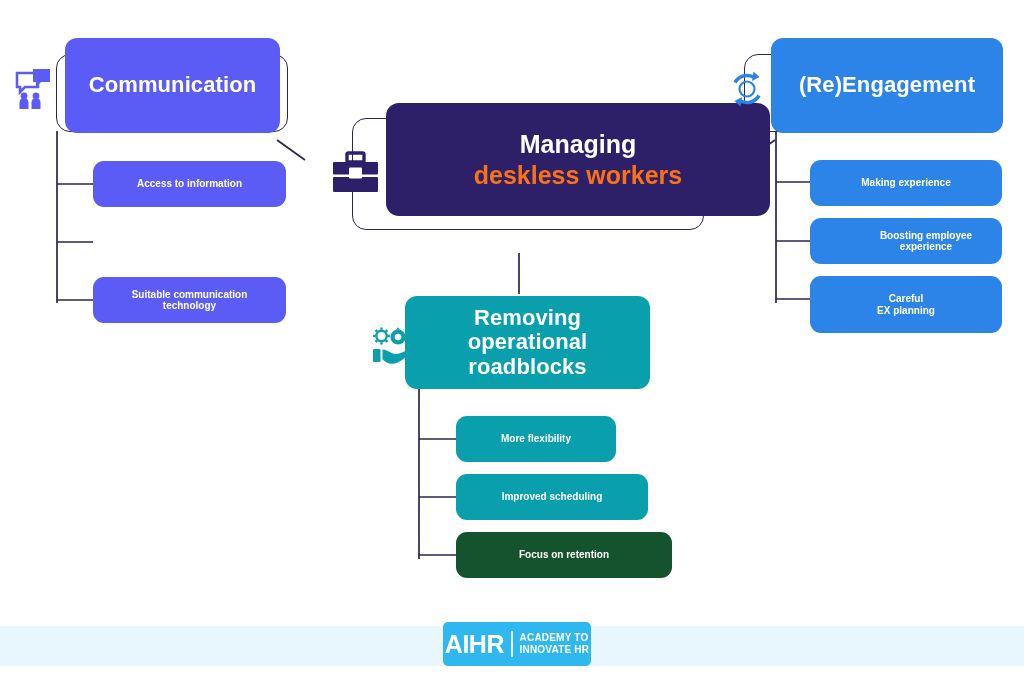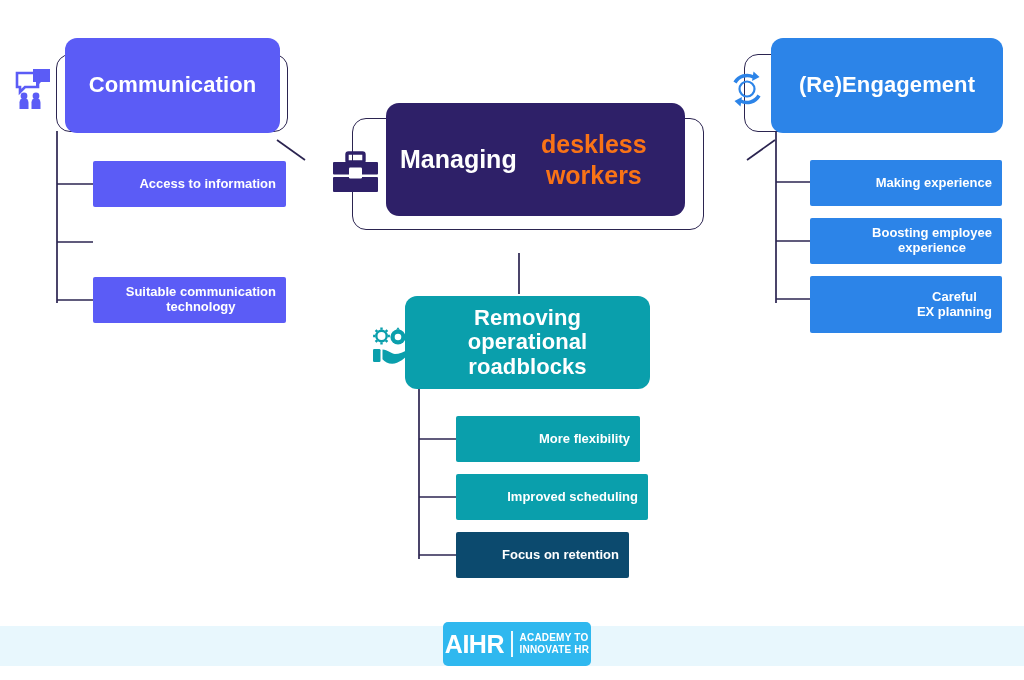--- a/index.html
+++ b/index.html
@@ -34,24 +34,23 @@
     color:#ffffff;
     font-weight:bold;
     line-height:1.12;
   }
   .head{
     font-size:22px;
     letter-spacing:.1px;
     padding:4px 10px;
   }
   .leaf{
-    font-size:13px;
+    font-size:10px;
     padding:4px 10px;
-    border-radius:2px;
-    justify-content:flex-end;
+    border-radius:11px;
   }
 
   .center-chip{
     font-size:25px;
     line-height:1.22;
     border-radius:13px;
     padding:6px 14px;
   }
   .center-line2{color:#f97316;}
 
@@ -113,21 +112,21 @@
 
   <span class="icon" style="left:330px;top:150px;width:50px;height:46px;">
     <svg width="50" height="46" viewBox="0 0 50 46" xmlns="http://www.w3.org/2000/svg">
       <rect x="17" y="3" width="17" height="9" rx="1.5" fill="none" stroke="#2e2068" stroke-width="3.4"></rect>
       <rect x="3" y="12" width="45" height="12.5" rx="1" fill="#2e2068"></rect>
       <rect x="3" y="27" width="45" height="15" rx="1" fill="#2e2068"></rect>
       <rect x="19" y="17.5" width="13" height="11" rx="1.2" fill="#ffffff"></rect>
     </svg>
   </span>
 
-  <div class="chip center-chip" style="left:386px;top:103px;width:299px;height:113px;background:#2e2068;">
+  <div class="chip center-chip" style="left:386px;top:103px;width:384px;height:113px;background:#2e2068;flex-direction:column;">
     <span>Managing</span>
     <span class="center-line2">deskless workers</span>
   </div>
 
   <div class="frame" style="left:56px;top:54px;width:232px;height:78px;"></div>
 
   <span class="icon" style="left:12px;top:66px;width:42px;height:44px;">
     <svg width="42" height="44" viewBox="0 0 42 44" xmlns="http://www.w3.org/2000/svg">
       <path d="M21 3 h17 v13 h-9 l-5 5 v-5 h-3 z" fill="#5b5cf6"></path>
       <rect x="21" y="3" width="17" height="13" fill="#5b5cf6"></rect>
@@ -199,27 +198,27 @@
       <path d="M12.5 24.5 c5 0 9 4.5 12.5 4.5 c4 0 9 -2 13 -4.5
                c2 -1.2 4 1.5 2.2 3.3 c-5 5 -11.5 11 -18 11 c-4 0 -7.5 -2.2 -9.7 -4.6 z" fill="#0a9fac"></path>
     </svg>
   </span>
 
   <div class="chip head" style="left:405px;top:296px;width:245px;height:93px;background:#0a9fac;white-space:pre-line;">
     <span style="white-space:pre-line;">Removing operational
 roadblocks</span>
   </div>
 
-  <div class="chip leaf" style="left:456px;top:416px;width:184px;height:46px;background:#0a9fac;">
+  <div class="chip leaf" style="left:456px;top:416px;width:160px;height:46px;background:#0a9fac;">
     <span>More flexibility</span>
   </div>
   <div class="chip leaf" style="left:456px;top:474px;width:192px;height:46px;background:#0a9fac;">
     <span>Improved scheduling</span>
   </div>
-  <div class="chip leaf" style="left:456px;top:532px;width:173px;height:46px;background:#0c4a6e;">
+  <div class="chip leaf" style="left:456px;top:532px;width:216px;height:46px;background:#14532d;">
     <span>Focus on retention</span>
   </div>
 
   <div id="footer-band"></div>
   <div id="logo">
     <div class="lwrap">
       <span class="aihr">AIHR</span>
       <span class="bar"></span>
       <span class="tag">
         <span>ACADEMY TO</span><br>

